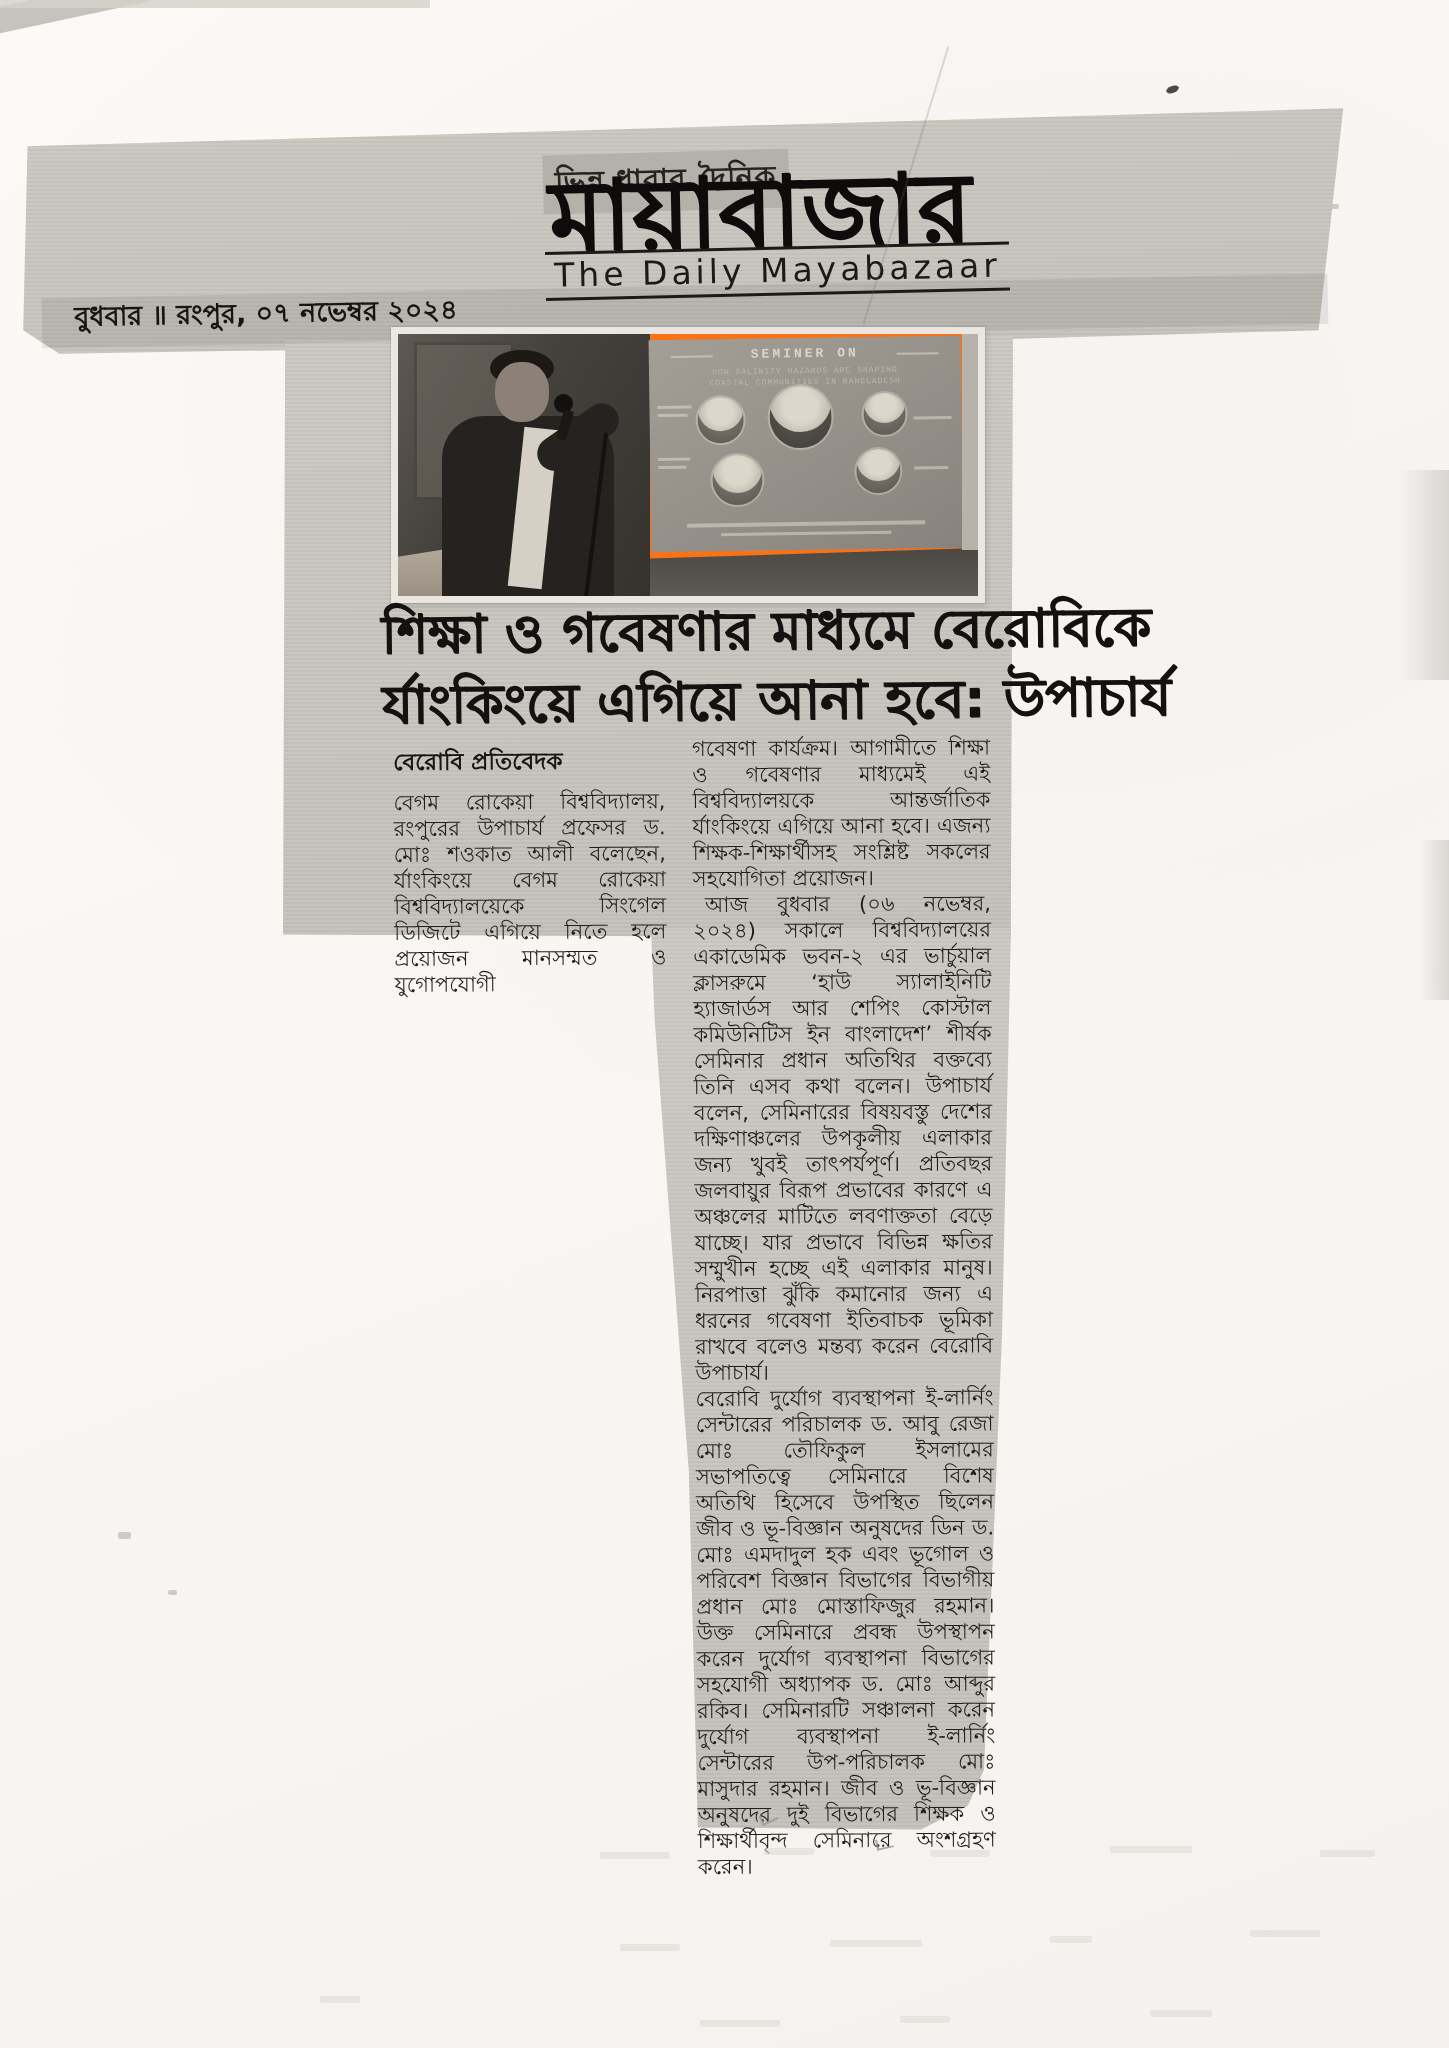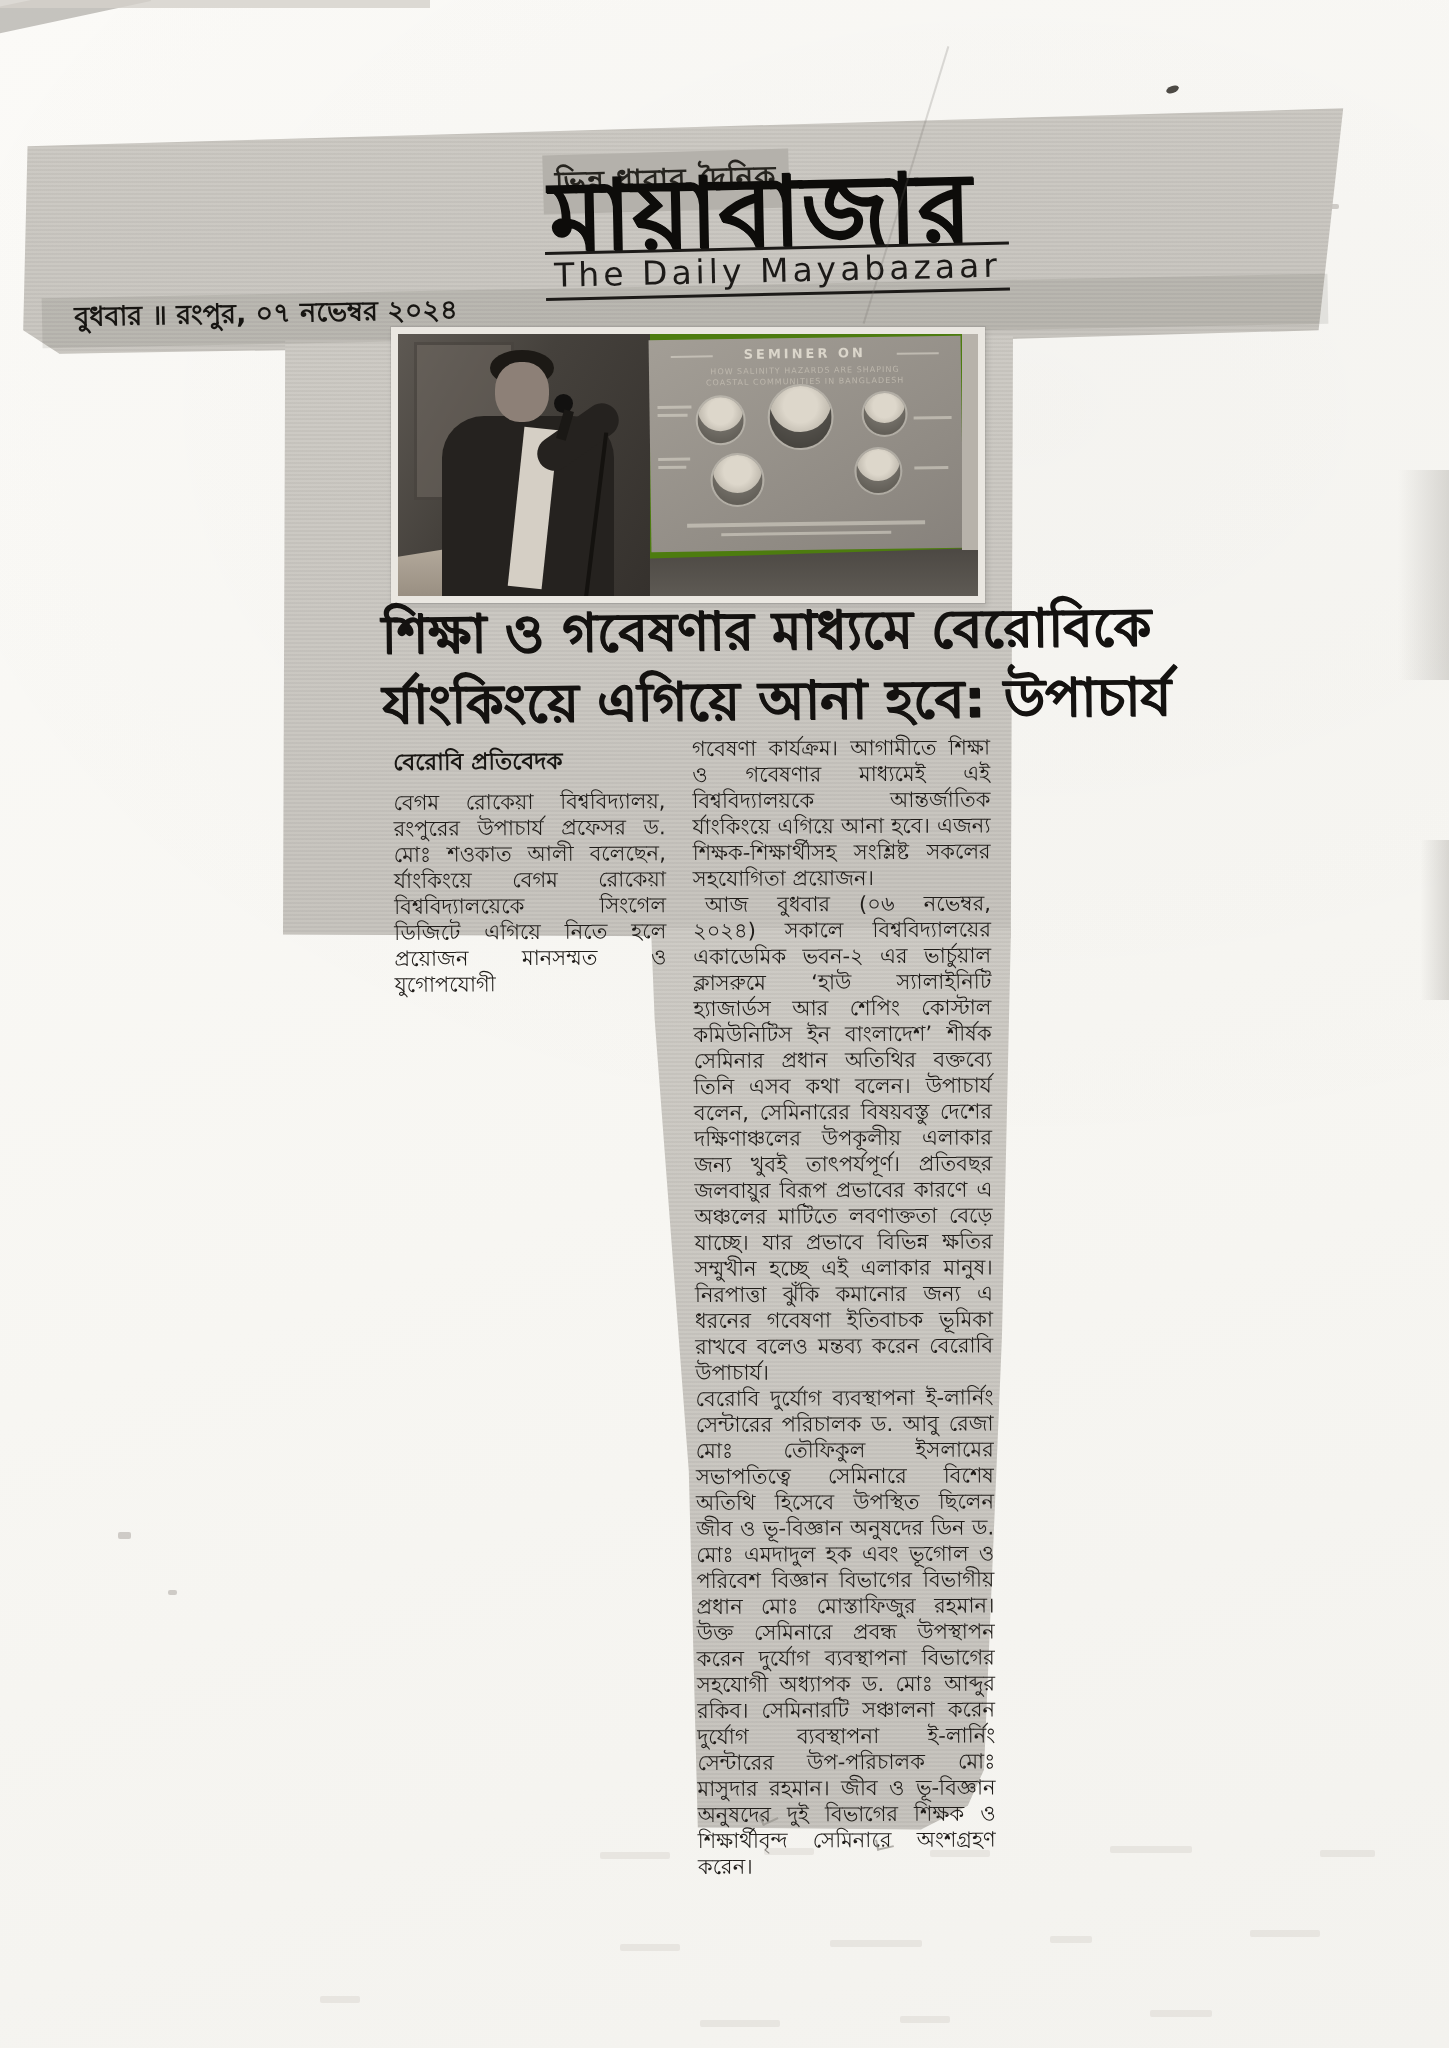--- a/index.html
+++ b/index.html
@@ -61,21 +61,21 @@
     left:74px; top:296px; font-size:27px; font-weight:bold; color:#171512;
     transform:rotate(-1.1deg); transform-origin:left top; white-space:nowrap;
   }
 
   
   .photo-frame{
     left:391px; top:327px; width:580px; height:262px;
     background:#eae7e1; padding:7px;
     box-shadow:0 0 0 1px rgba(0,0,0,0.06), 2px 3px 6px rgba(0,0,0,0.12);
   }
-  .photo-inner{position:relative; width:100%; height:100%; overflow:hidden; background:#4d7c0f;}
+  .photo-inner{position:relative; width:100%; height:100%; overflow:hidden; background:#f97316;font-family:Liberation Mono, monospace;}
   .ph-left{position:absolute; left:0; top:0; width:252px; height:100%;
     background:linear-gradient(120deg,#5e5953 0%, #45413c 40%, #35312d 100%);}
   .ph-door{position:absolute; left:16px; top:8px; width:94px; height:152px;
     background:#6e6760; border:3px solid #47423d; opacity:.55;}
   .ph-hair{position:absolute; left:92px; top:16px; width:64px; height:36px; border-radius:50%; background:#1c1915;}
   .ph-head{position:absolute; left:97px; top:28px; width:54px; height:60px; border-radius:46%; background:#8d8077;}
   .ph-suit{position:absolute; left:44px; top:82px; width:172px; height:180px;
     border-radius:42px 42px 0 0; background:#25221f;}
   .ph-shirt{position:absolute; left:118px; top:94px; width:34px; height:160px;
     background:#d5cfc5; transform:rotate(6deg);}

